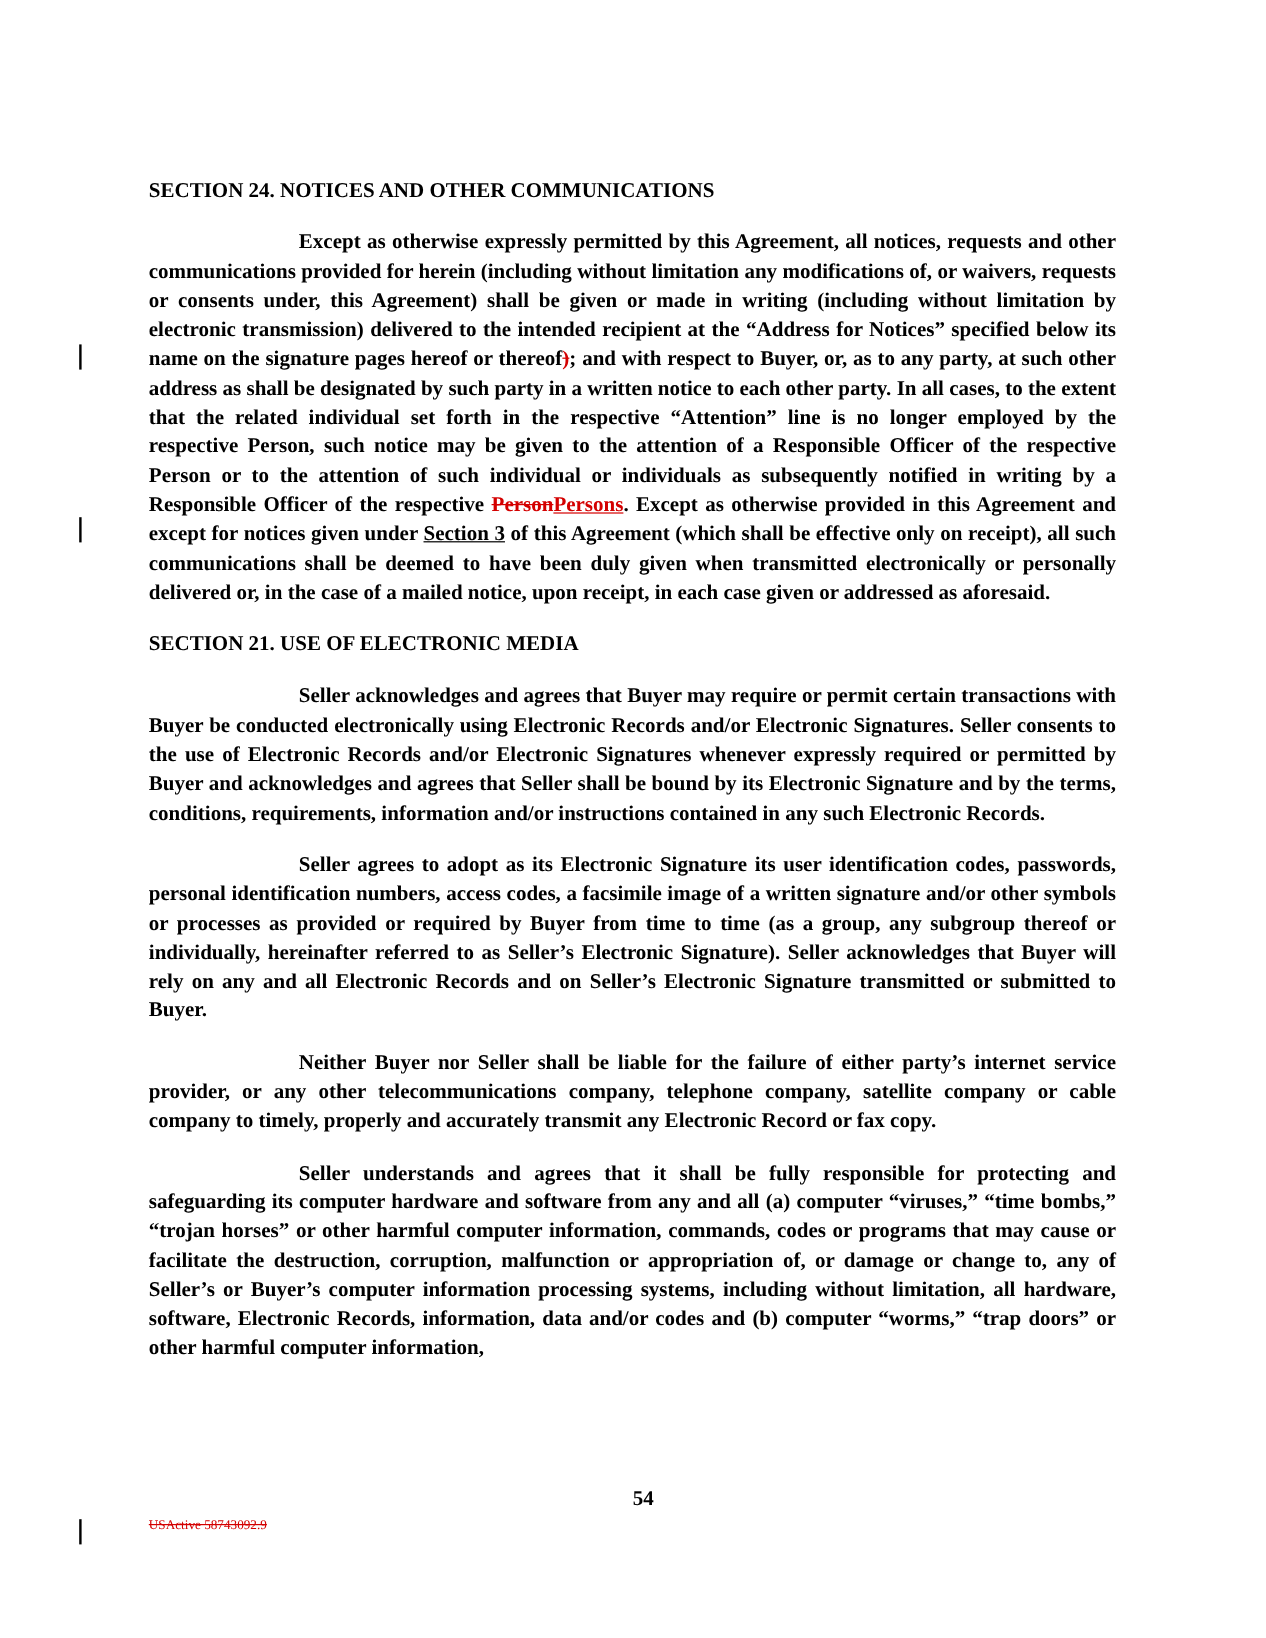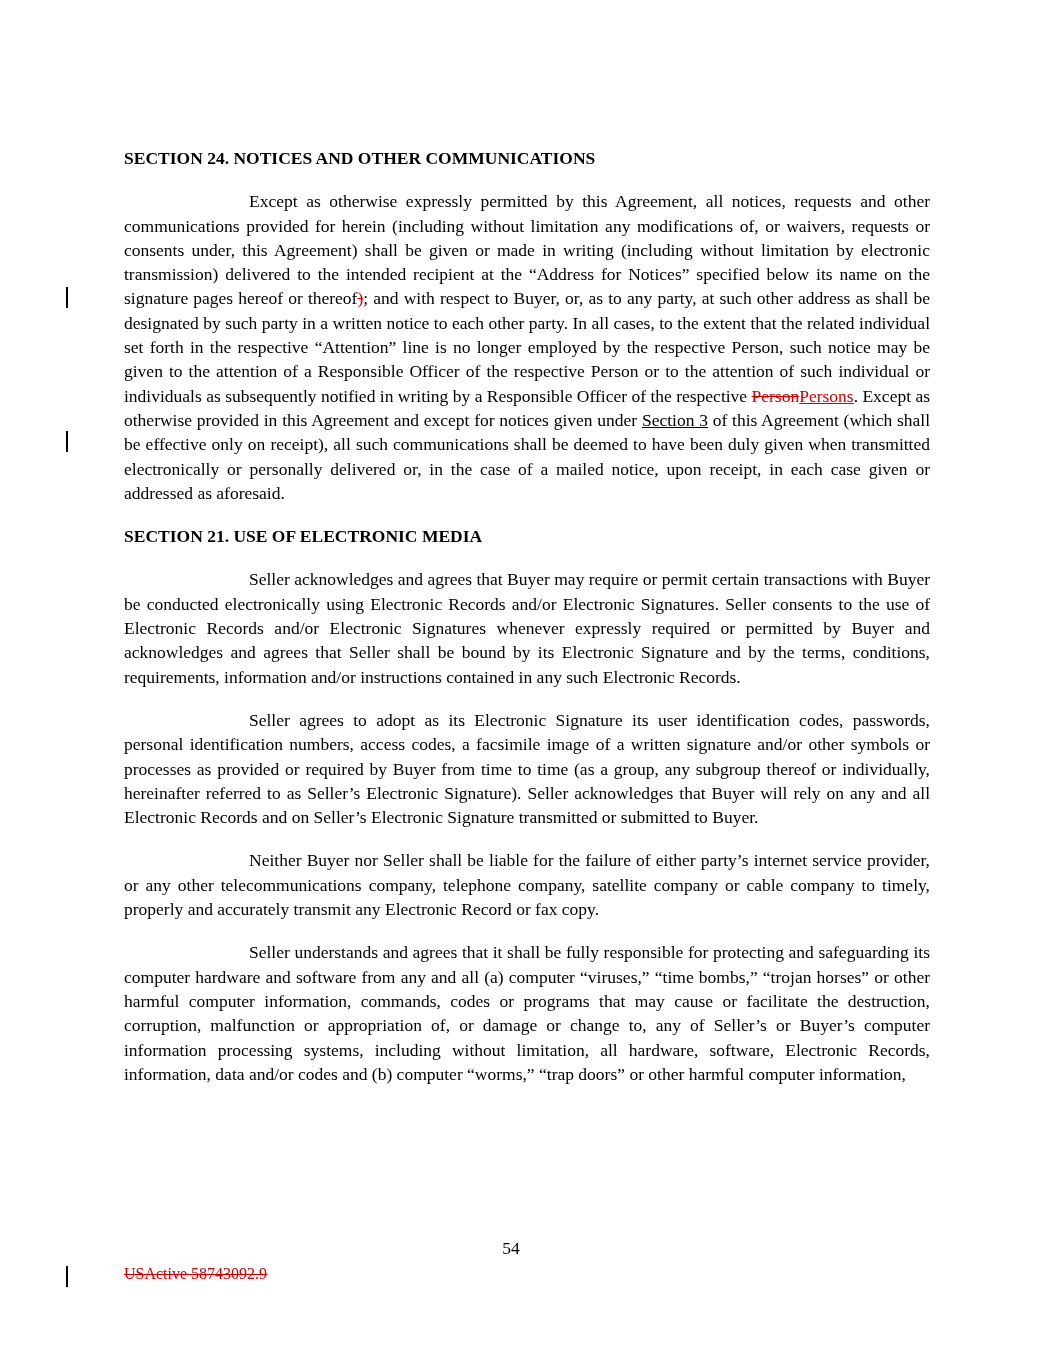--- a/index.html
+++ b/index.html
@@ -23,20 +23,21 @@
   }
   .section-heading {
     font-weight: bold;
     margin: 0 0 19px 0;
     text-align: left;
   }
   .para {
     margin: 0 0 19px 0;
     text-align: justify;
     text-indent: 125px;
+    font-weight: bold;
   }
   .seg-deleted {
     color: var(--redline, #d40000);
     text-decoration: line-through;
   }
   .seg-inserted {
     color: var(--redline, #d40000);
     text-decoration: underline;
   }
   .seg-underline {
@@ -44,31 +45,32 @@
   }
   .change-bar {
     position: absolute;
     left: 66px;
     width: 2px;
     height: 21px;
     background: #000000;
   }
   .page-number {
     position: absolute;
-    left: 108px;
+    left: 133px;
     width: 806px;
     top: 1238px;
     text-align: center;
     font-size: 17.5px;
+    font-weight: bold;
   }
   .footer-id {
     position: absolute;
     left: 124px;
     top: 1265px;
-    font-size: 16px;
+    font-size: 11px;
     color: var(--redline, #d40000);
     text-decoration: line-through;
   }
 </style>
 </head>
 <body>
 
 <div class="page">
 
   <div class="change-bar" style="top: 287px;"></div>

